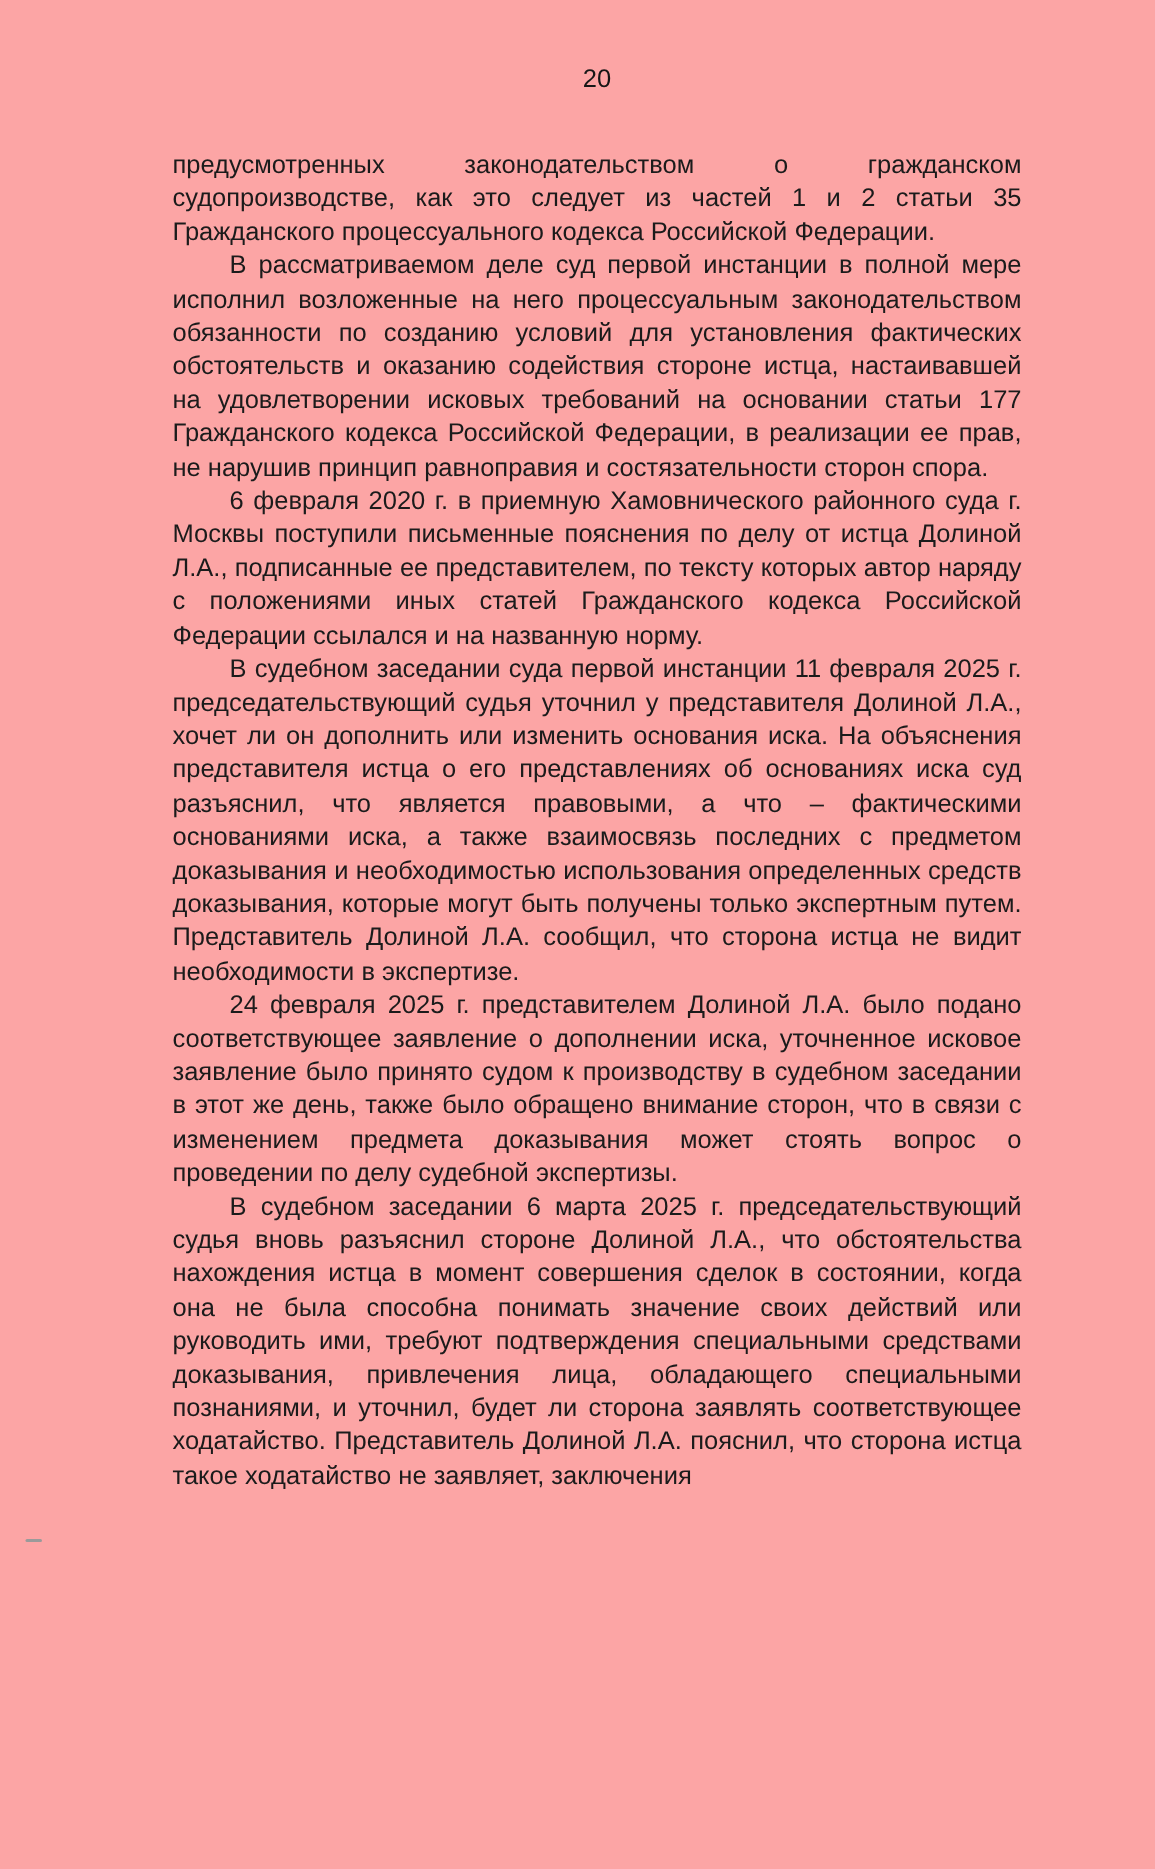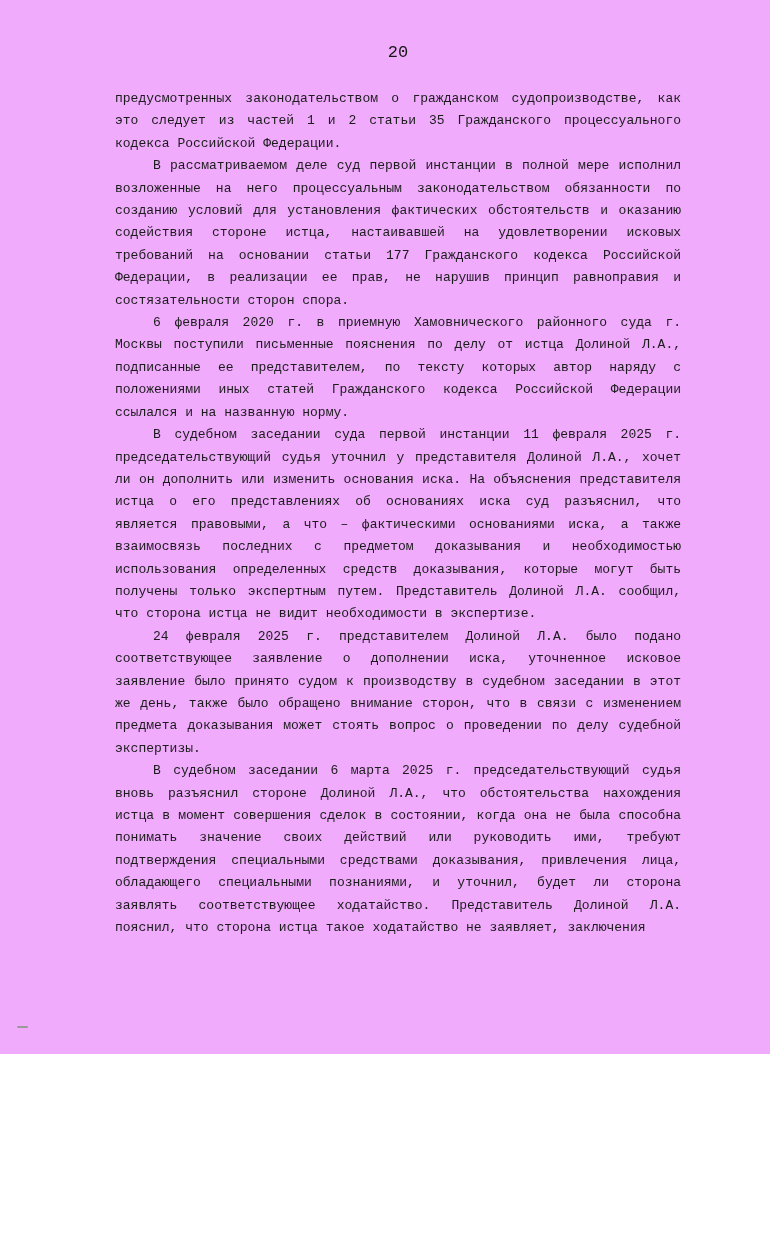--- a/index.html
+++ b/index.html
@@ -3,42 +3,42 @@
 <meta charset="utf-8">
 <style>
   html, body {
     margin: 0;
     padding: 0;
     background: #ffffff;
   }
   .page {
     position: relative;
     width: 770px;
-    height: 1054px;
-    background: #f0abfc;
+    height: 1246px;
+    background: #fca5a5;
     overflow: hidden;
-    font-family: Liberation Mono, monospace;
+    font-family: Liberation Sans, sans-serif;
     color: #1b1b1b;
   }
   .page-number {
     position: absolute;
     top: 42px;
     left: 115px;
     width: 566px;
     text-align: center;
     font-size: 17px;
     line-height: 22px;
     color: #161616;
   }
   .content {
     position: absolute;
-    top: 88px;
+    top: 99px;
     left: 115px;
     width: 566px;
-    font-size: 13px;
+    font-size: 17px;
     line-height: 22.4px;
     text-align: justify;
   }
   .content p {
     margin: 0;
     padding: 0;
   }
   .content p.indent {
     text-indent: 38px;
   }

